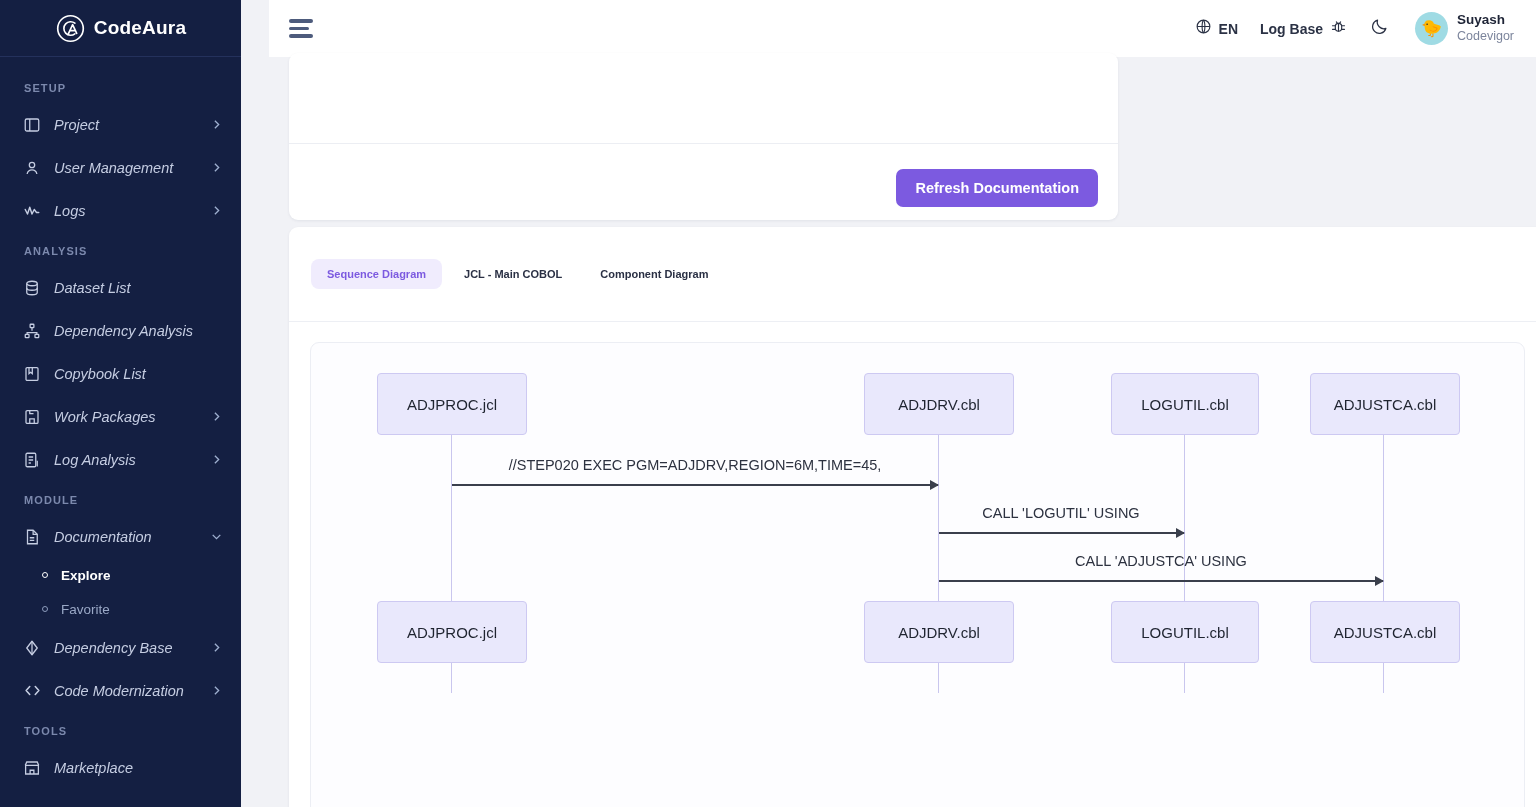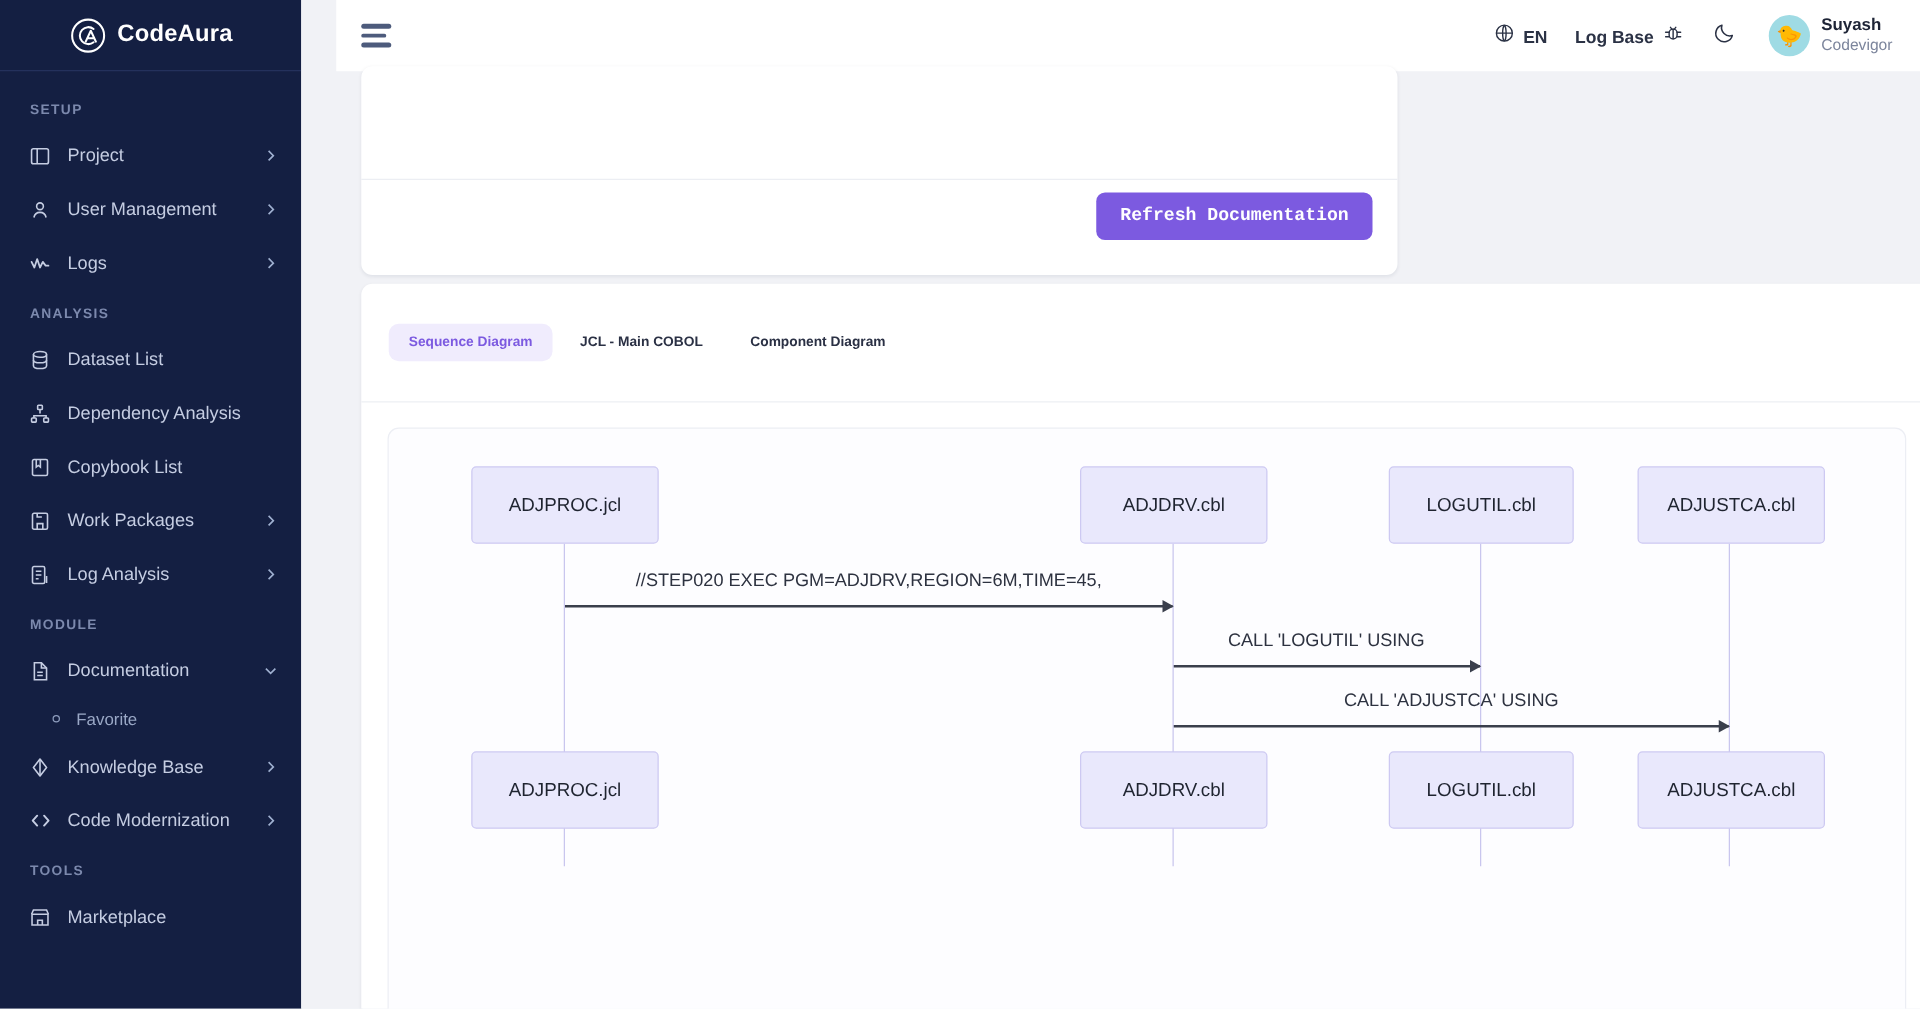--- a/index.html
+++ b/index.html
@@ -39,21 +39,21 @@
     display: flex; align-items: center;
     height: 43px; padding: 0 18px 0 22px;
     color: #c5cde2; font-size: 14.5px; cursor: pointer;
     position: relative;
   }
   .nav-item .ico {
     width: 20px; height: 20px; flex: 0 0 20px;
     margin-right: 12px; display: flex; align-items: center; justify-content: center;
     color: #c5cde2;
   }
-  .nav-item .lbl { flex: 1; white-space: nowrap; }
+  .nav-item .lbl { flex: 1; white-space: nowrap; font-style: italic; }
   .nav-item .chev {
     width: 14px; height: 14px; flex: 0 0 14px;
     color: #9fb0d0; display: flex; align-items: center; justify-content: center;
   }
   .sub-item {
     display: flex; align-items: center;
     height: 34px; padding-left: 42px;
     color: #9aa8c6; font-size: 13.5px; cursor: pointer;
   }
   .sub-item.active { color: #ffffff; font-weight: 700; }
@@ -94,24 +94,24 @@
   .content { padding: 0 18px; position: relative; height: 750px; }
 
   .card-top {
     position: absolute; left: 262px; top: -2px;
     width: 829px; height: 167px;
     background: #ffffff; border-radius: 9px;
     box-shadow: 0 1px 3px rgba(20,30,60,.07);
   }
   .card-top-divider { position: absolute; left: 0; top: 90px; width: 100%; height: 1px; background: #eceef3; }
   .refresh-btn {
-    position: absolute; right: 20px; top: 101px;
+    position: absolute; right: 20px; top: 116px;
     background: #7c5ae0; color: #ffffff;
     border: none; border-radius: 7px;
-    font-family: Liberation Mono, monospace;
+    font-family: Liberation Sans, sans-serif;
     font-size: 14.5px; font-weight: 700;
     padding: 11px 19px; cursor: pointer;
     white-space: nowrap;
   }
 
   .card-main {
     position: absolute; left: 262px; top: 170px;
     width: 1256px; height: 640px;
     background: #ffffff; border-radius: 9px;
     box-shadow: 0 1px 3px rgba(20,30,60,.07);
@@ -304,33 +304,37 @@
           </svg>
         </span>
         <span class="lbl">Documentation</span>
         <span class="chev">
           <svg viewBox="0 0 24 24" width="13" height="13" fill="none" stroke="currentColor" stroke-width="2.4">
               <path d="M5 9l7 7 7-7"></path>
             </svg>
         </span>
       </div>
 
+      <div class="sub-item active">
+        <span class="dot"></span>
+        <span>Explore</span>
+      </div>
       <div class="sub-item">
         <span class="dot"></span>
         <span>Favorite</span>
       </div>
 
       <div class="nav-item">
         <span class="ico">
           <svg viewBox="0 0 24 24" width="18" height="18" fill="none" stroke="currentColor" stroke-width="1.7" stroke-linejoin="round">
             <path d="M12 3l7 9-7 9-7-9z"></path>
               <path d="M12 3v18"></path>
           </svg>
         </span>
-        <span class="lbl">Knowledge Base</span>
+        <span class="lbl">Dependency Base</span>
         <span class="chev">
           <svg viewBox="0 0 24 24" width="13" height="13" fill="none" stroke="currentColor" stroke-width="2.4">
               <path d="M9 5l7 7-7 7"></path>
             </svg>
         </span>
       </div>
 
       <div class="nav-item">
         <span class="ico">
           <svg viewBox="0 0 24 24" width="19" height="19" fill="none" stroke="currentColor" stroke-width="2" stroke-linecap="round" stroke-linejoin="round">

